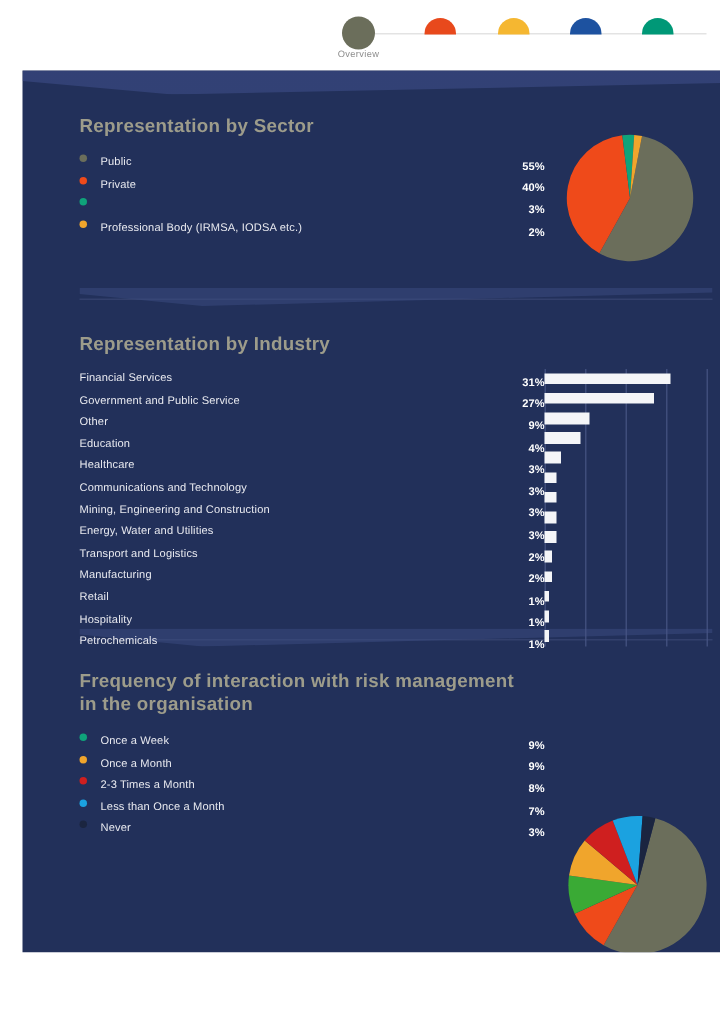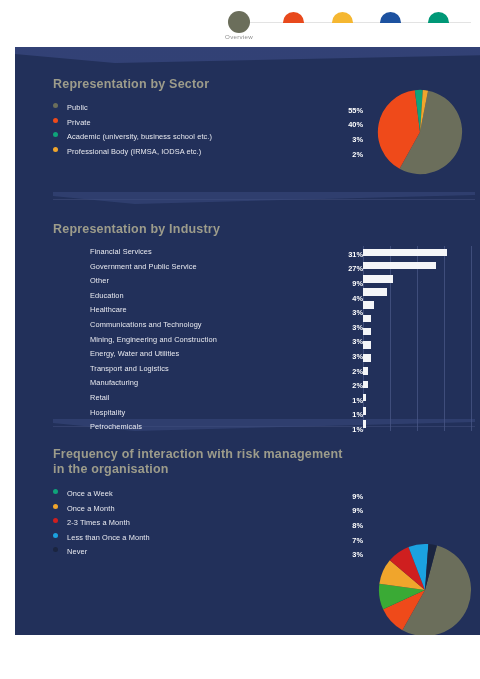--- a/index.html
+++ b/index.html
@@ -79,21 +79,21 @@
   .bullet{
     width:5px;height:5px;border-radius:50%;flex:0 0 5px;margin-right:9px;
   }
   .row-label{
     font-size:7.4px;color:#e9eaf0;white-space:nowrap;letter-spacing:.1px;
   }
   .row-value{
     position:absolute;right:0;top:0;height:14.6px;display:flex;align-items:center;
     font-size:7.4px;font-weight:bold;color:#ffffff;
   }
-  .row.nobullet{padding-left:0;margin-left:37px;}
+  .row.nobullet{padding-left:0;}
   .row.nobullet .row-label{margin-left:0;}
 
   
   .pie{
     position:absolute;border-radius:50%;
   }
 
   
   .barchart{
     position:absolute;
@@ -141,21 +141,20 @@
           <span class="row-label">Public</span>
           <span class="row-value">55%</span>
         </div>
         <div class="row">
           <span class="bullet" style="background: rgb(239, 74, 26);"></span>
           <span class="row-label">Private</span>
           <span class="row-value">40%</span>
         </div>
         <div class="row">
           <span class="bullet" style="background: rgb(15, 163, 122);"></span>
-          <span class="row-label">Academic (university, business school etc.)</span>
           <span class="row-value">3%</span>
         </div>
         <div class="row">
           <span class="bullet" style="background: rgb(240, 165, 44);"></span>
           <span class="row-label">Professional Body (IRMSA, IODSA etc.)</span>
           <span class="row-value">2%</span>
         </div>
       </div>
     <svg class="pie" id="pie-sector" style="left:362px;top:12px;" width="86" height="86" viewBox="0 0 100 100">
         <path d="M 50 50 L 59.3496407734507 1.9002680110644619 A 49 49 0 1 1 26.244328607929468 92.8563656498304 Z" fill="#6b6e5b"></path>

